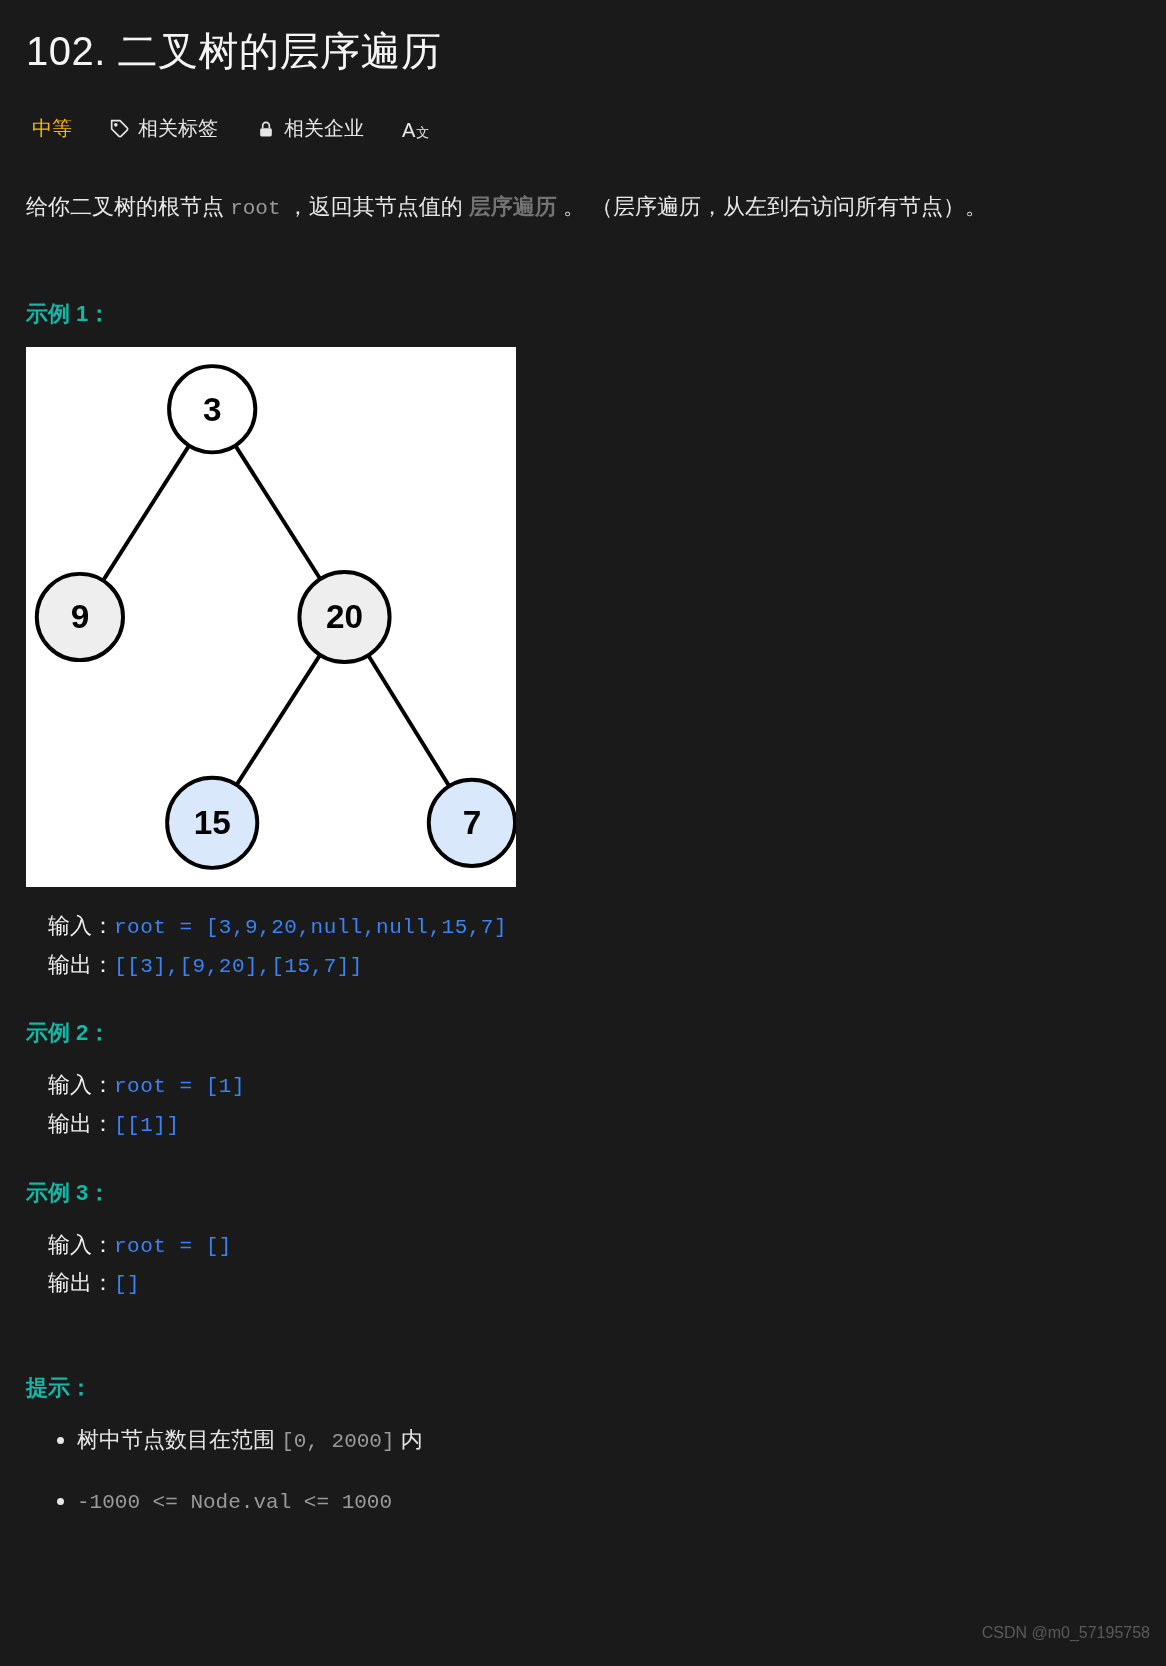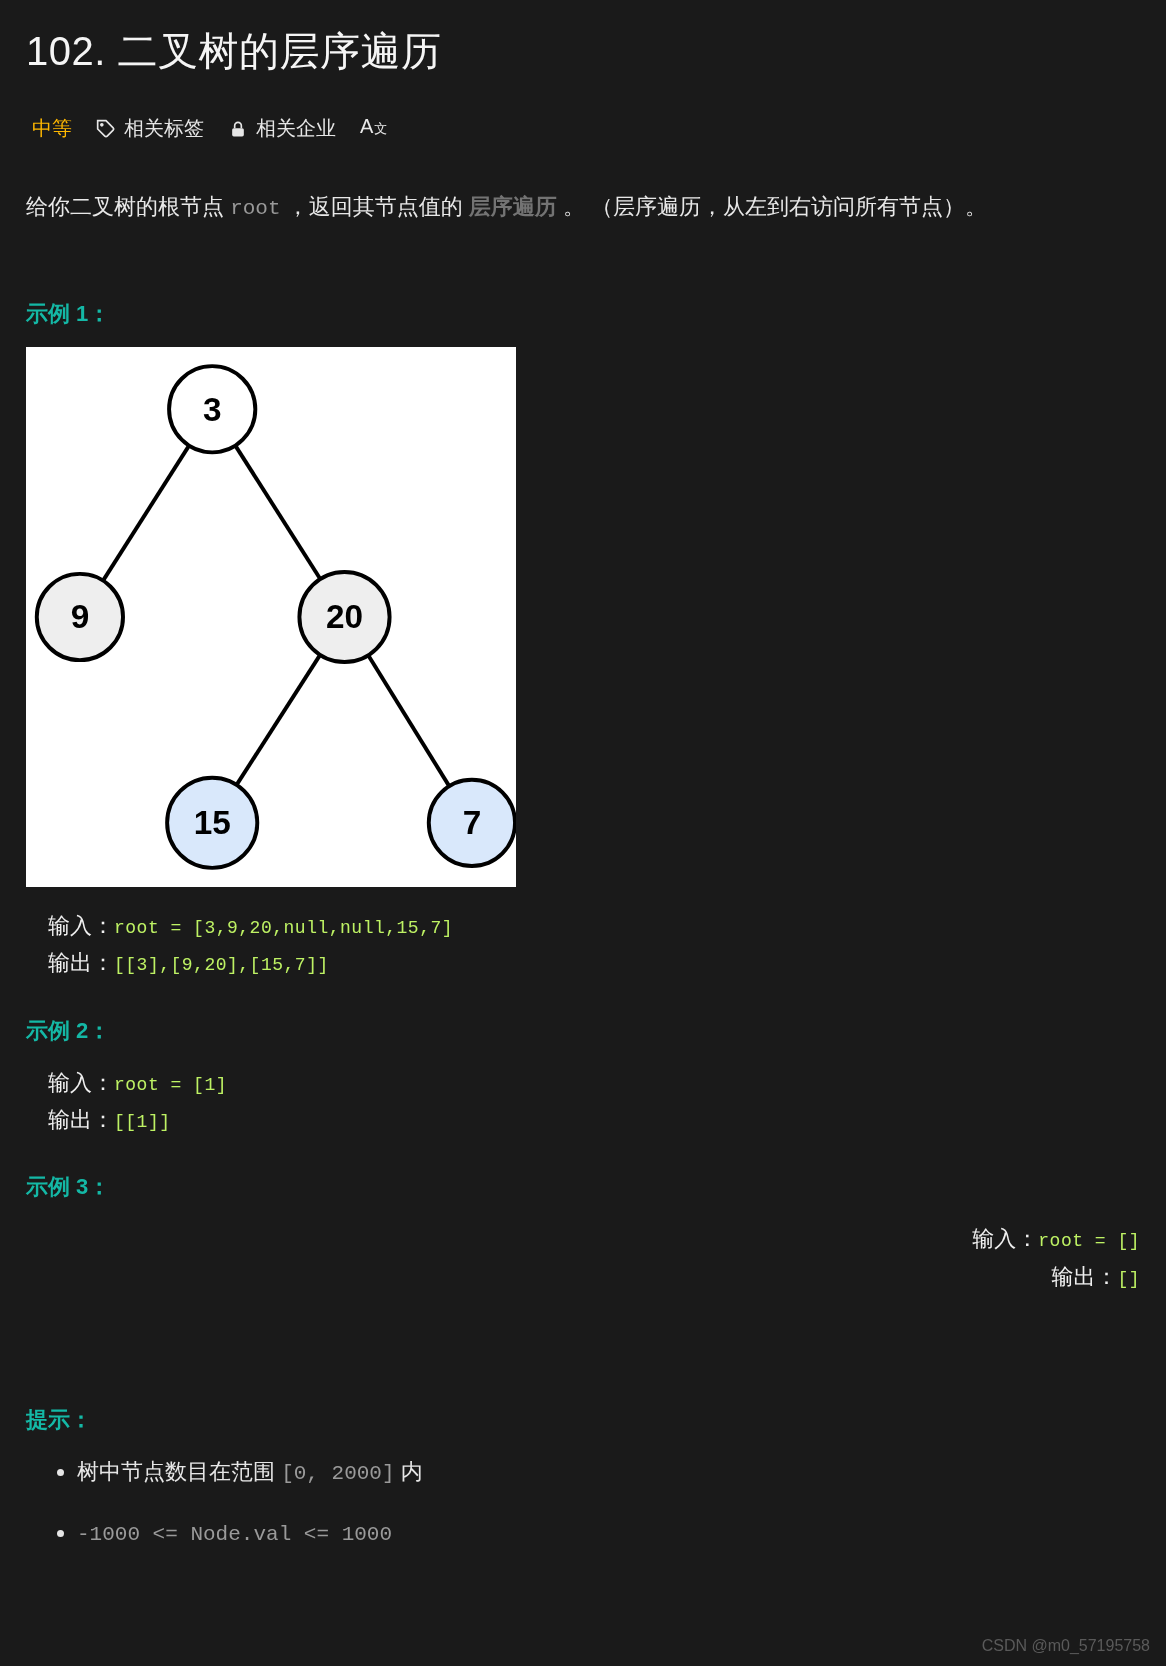--- a/index.html
+++ b/index.html
@@ -15,22 +15,22 @@
   }
   .title {
     font-size: 40px;
     font-weight: 400;
     color: #f5f5f5;
     margin-bottom: 36px;
     letter-spacing: 0.5px;
   }
   .meta-row {
     display: flex;
-    align-items: flex-start;
-    gap: 24px;
+    align-items: flex-end;
+    gap: 38px;
     margin-bottom: 44px;
     font-size: 20px;
     padding-left: 6px;
   }
   .difficulty { color: #ffb800; font-weight: 500; }
   .meta-item {
     display: inline-flex;
     align-items: center;
     gap: 8px;
     color: #e6e6e6;
@@ -74,39 +74,39 @@
   .io-block {
     padding-left: 22px;
     font-size: 22px;
     line-height: 1.7;
     margin-bottom: 34px;
     font-family: -apple-system, "PingFang SC", sans-serif;
   }
   .io-block .lbl { font-weight: 400; color: #f0f0f0; }
   .io-block .mono {
     font-family: "SFMono-Regular", Consolas, "Liberation Mono", Menlo, monospace;
-    color: #bef264;
-    font-size: 18px;
+    color: #3b82f6;
+    font-size: 21px;
     letter-spacing: 0.5px;
   }
   .constraints {
     list-style: disc;
     padding-left: 26px;
     font-size: 22px;
     line-height: 1.7;
   }
   .constraints li { margin-bottom: 22px; color: #e6e6e6; margin-left: 25px; }
   .constraints .mono {
     font-family: "SFMono-Regular", Consolas, "Liberation Mono", Menlo, monospace;
     color: #9a9a9a;
     font-size: 21px;
   }
   .watermark {
     position: absolute;
-    bottom: 11px;
+    bottom: 24px;
     right: 16px;
     font-size: 16px;
     color: #5a5a5a;
     font-family: Arial, sans-serif;
   }
 </style>
 </head>
 <body>
 
 <h1 class="title">102. 二叉树的层序遍历</h1>
@@ -164,21 +164,21 @@
   <div><span class="lbl">输出：</span><span class="mono">[[3],[9,20],[15,7]]</span></div>
 </div>
 
 <div class="example-heading">示例 2：</div>
 <div class="io-block">
   <div><span class="lbl">输入：</span><span class="mono">root = [1]</span></div>
   <div><span class="lbl">输出：</span><span class="mono">[[1]]</span></div>
 </div>
 
 <div class="example-heading">示例 3：</div>
-<div class="io-block" style="margin-bottom:110px;text-align:right;">
+<div class="io-block" style="margin-bottom:70px;">
   <div><span class="lbl">输入：</span><span class="mono">root = []</span></div>
   <div><span class="lbl">输出：</span><span class="mono">[]</span></div>
 </div>
 
 <div class="hints-heading">提示：</div>
 <ul class="constraints">
   <li>
     <span>树中节点数目在范围 </span><span class="mono">[0, 2000]</span><span> 内</span>
   </li>
   <li>

